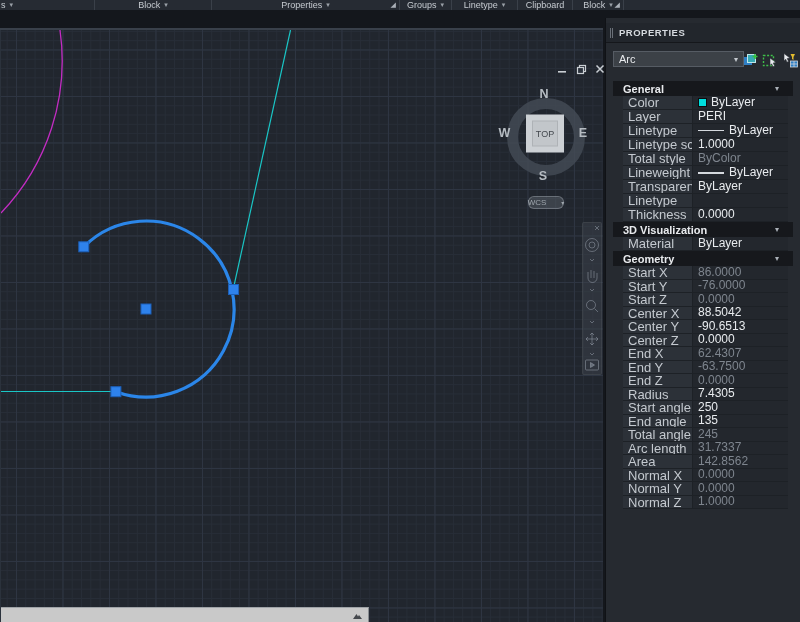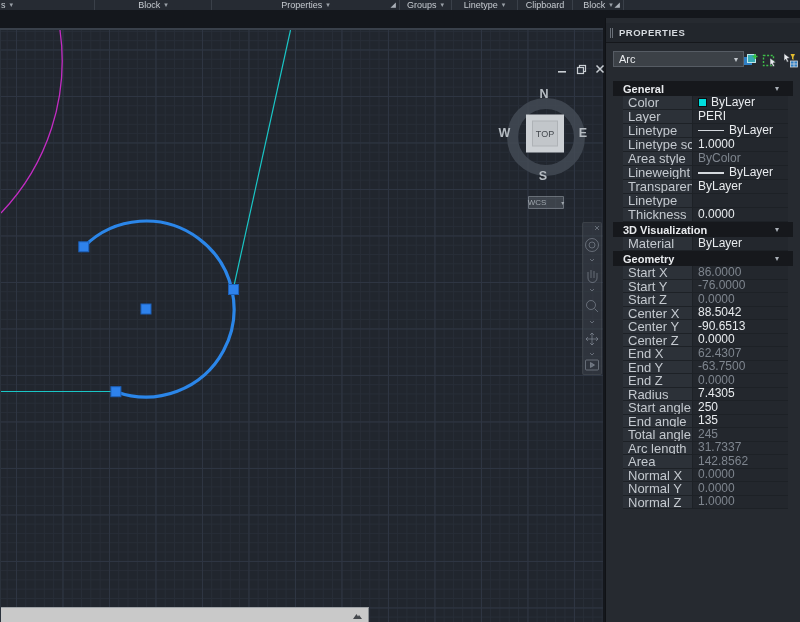--- a/index.html
+++ b/index.html
@@ -33,21 +33,21 @@
   .geom-svg { position:absolute; left:0; top:0; }
   .grip { stroke:#1c5fb8; stroke-width:1; }
 
   
   .winctl { position:absolute; left:554px; top:33px; display:flex; gap:5px; }
   .winbtn { width:14px; height:12px; display:flex; align-items:center; justify-content:center; }
 
   
   .compass { position:absolute; left:495px; top:57px; width:100px; height:100px; }
   .wcs { position:absolute; left:527px; top:166px; width:36px; height:13px;
-    border-radius:1px; background:rgba(160,168,176,0.22);
+    border-radius:6px; background:rgba(160,168,176,0.22);
     border:1px solid rgba(190,196,202,0.35); color:#9fa6ad; font-size:8px;
     display:flex; align-items:center; justify-content:center; gap:15px; }
   .wcs .chev { font-size:6px; }
 
   
   .navbar { position:absolute; left:581px; top:192px; width:20px; height:153px;
     background:rgba(62,68,78,0.48); border:1px solid rgba(255,255,255,0.06);
     border-radius:2px; }
 
   
@@ -268,21 +268,21 @@
             <span data-name="property-value-text">ByLayer</span>
           </span>
         </div>
         <div class="prow" data-name="property-row-linetype-scale">
           <span class="plabel" data-name="property-label">Linetype scale</span>
           <span class="pvalue" data-name="property-value">
             <span data-name="property-value-text">1.0000</span>
           </span>
         </div>
         <div class="prow" data-name="property-row-plot-style">
-          <span class="plabel" data-name="property-label">Area style</span>
+          <span class="plabel" data-name="property-label">Total style</span>
           <span class="pvalue ro" data-name="property-value">
             <span data-name="property-value-text">ByColor</span>
           </span>
         </div>
         <div class="prow" data-name="property-row-lineweight">
           <span class="plabel" data-name="property-label">Lineweight</span>
           <span class="pvalue" data-name="property-value">
             <i class="lineglyph" data-name="linetype-preview-icon"></i>
             <span data-name="property-value-text">ByLayer</span>
           </span>

